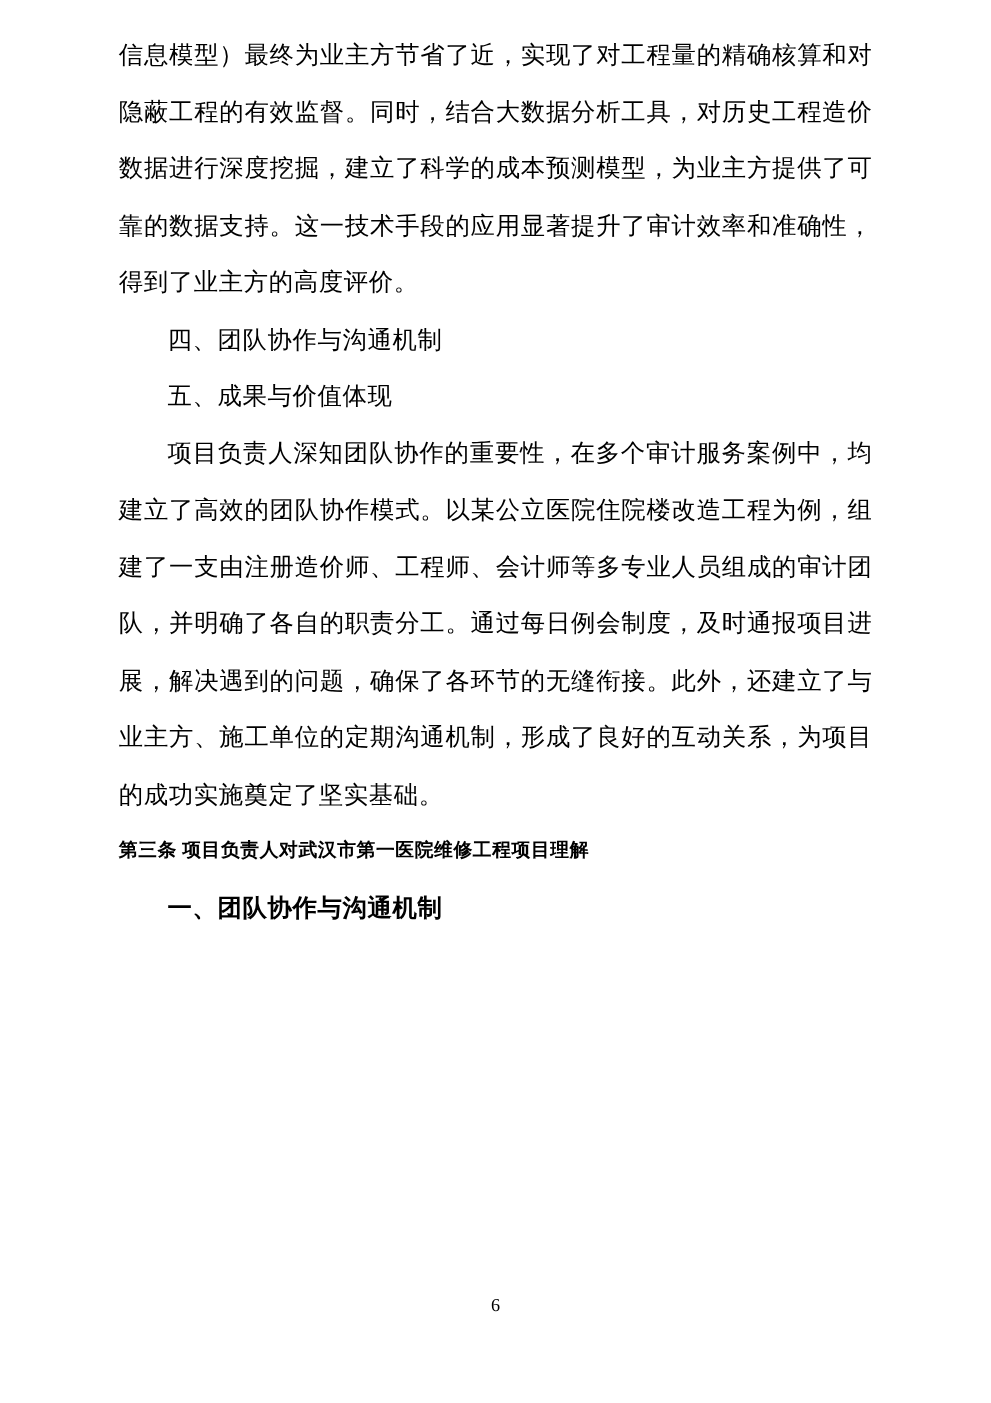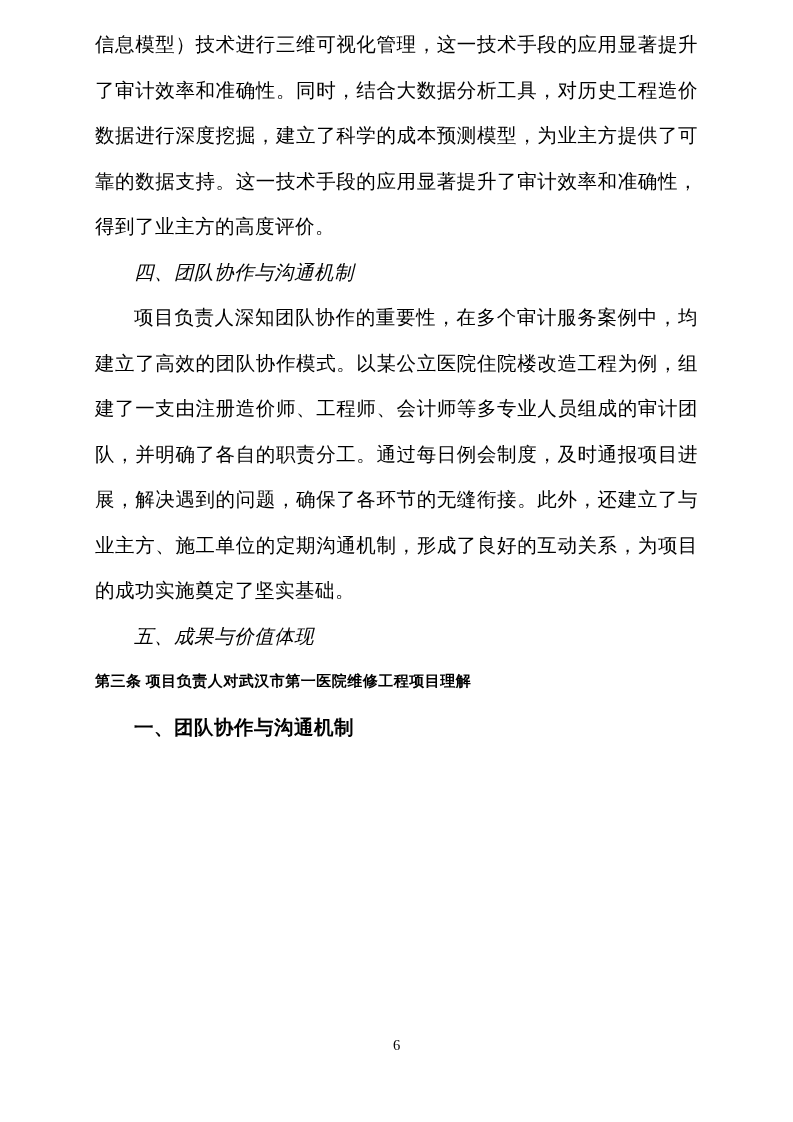--- a/index.html
+++ b/index.html
@@ -24,21 +24,20 @@
     margin: 0;
     line-height: 45.5px;
     text-align: justify;
     letter-spacing: 0.5px;
   }
   .indent {
     text-indent: 2em;
   }
   .heading {
     font-weight: normal;
-    font-style: italic;
   }
   .heading-major {
     font-weight: bold;
     font-size: 15px;
   }
   .heading-sub {
     font-weight: bold;
   }
   .page-number {
     position: absolute;
@@ -49,27 +48,27 @@
     font-size: 14.5px;
     line-height: 1;
     color: #000000;
   }
 </style>
 </head>
 <body>
 
 <div class="doc-page">
 
-  <p class="para">信息模型）技术进行三维可视化管理，这一技术手段的应用显著提升了审计效率和准确性。同时，结合大数据分析工具，对历史工程造价数据进行深度挖掘，建立了科学的成本预测模型，为业主方提供了可靠的数据支持。这一技术手段的应用显著提升了审计效率和准确性，得到了业主方的高度评价。</p>
+  <p class="para">信息模型）最终为业主方节省了近，实现了对工程量的精确核算和对隐蔽工程的有效监督。同时，结合大数据分析工具，对历史工程造价数据进行深度挖掘，建立了科学的成本预测模型，为业主方提供了可靠的数据支持。这一技术手段的应用显著提升了审计效率和准确性，得到了业主方的高度评价。</p>
 
   <p class="para indent heading">四、团队协作与沟通机制</p>
 
+  <p class="para indent heading">五、成果与价值体现</p>
+
   <p class="para indent">项目负责人深知团队协作的重要性，在多个审计服务案例中，均建立了高效的团队协作模式。以某公立医院住院楼改造工程为例，组建了一支由注册造价师、工程师、会计师等多专业人员组成的审计团队，并明确了各自的职责分工。通过每日例会制度，及时通报项目进展，解决遇到的问题，确保了各环节的无缝衔接。此外，还建立了与业主方、施工单位的定期沟通机制，形成了良好的互动关系，为项目的成功实施奠定了坚实基础。</p>
-
-  <p class="para indent heading">五、成果与价值体现</p>
 
 
   <p class="para heading-major">第三条 项目负责人对武汉市第一医院维修工程项目理解</p>
 
   <p class="para indent heading-sub">一、团队协作与沟通机制</p>
 
   <div class="page-number">6</div>
 
 </div>
 

